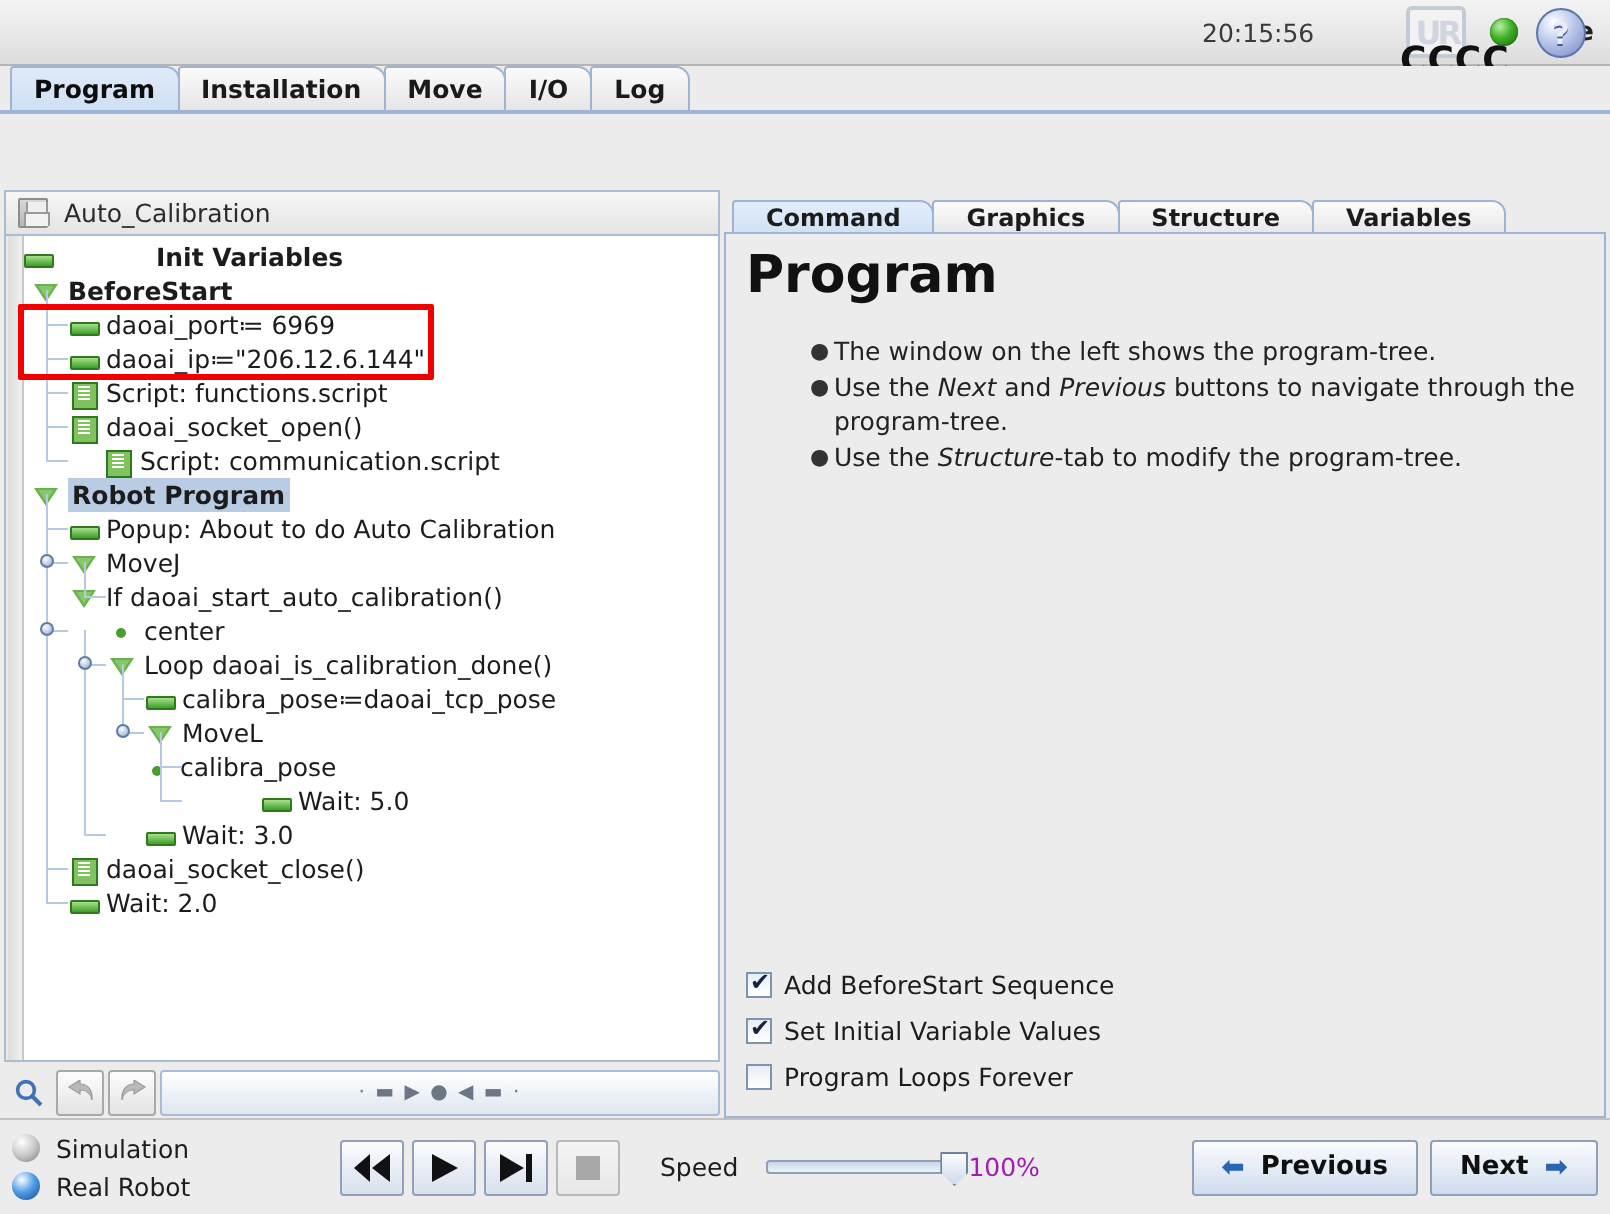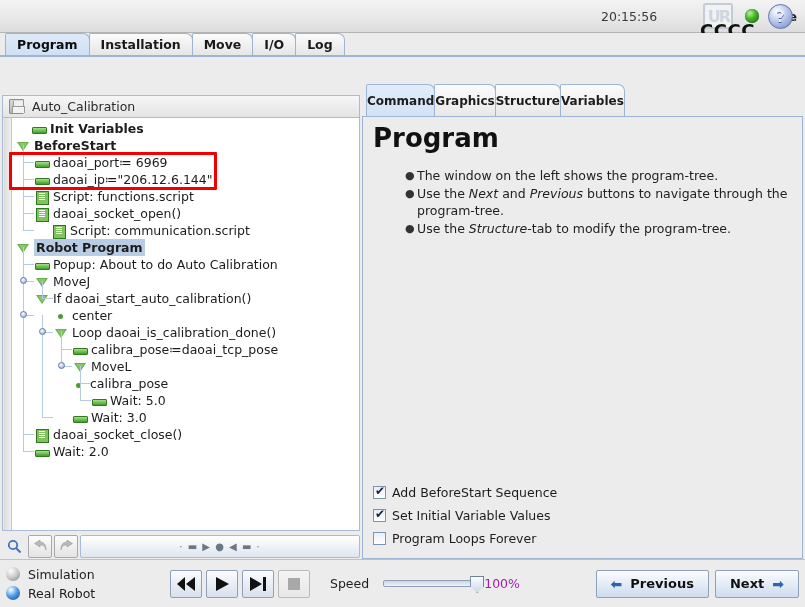--- a/index.html
+++ b/index.html
@@ -267,21 +267,21 @@
     flex: 1;
     display: flex; flex-direction: column;
     min-height: 0;
   }
   .subtabbar {
     height: 21px;
     display: flex; align-items: flex-end;
     padding-left: 4px;
   }
   .subtab {
-    height: 32px; padding: 0 0;
+    height: 16px; padding: 0 16px;
     display:flex; align-items:center;
     font-size: 12px; font-weight: bold; color: #1c1c1c;
     background: linear-gradient(to bottom,#fbfbfb,#e8e8e8);
     border: 1px solid #9db4d4; border-bottom: none;
     border-radius: 2px 7px 0 0;
     margin-right: -1px;
   }
   .subtab.active { background: linear-gradient(to bottom,#e2edfa,#d2e2f5); }
 
   .cmd-panel {
@@ -410,21 +410,21 @@
       <div class="prog-header">
         <div class="save-icon"></div>
         <div class="prog-name">Auto_Calibration</div>
       </div>
 
       <div class="tree-wrap">
         <div class="tree-scroll-track">
           <div class="tree-scroll-thumb"></div>
         </div>
         <div class="tree" id="tree">
-            <div class="row bold" style="padding-left: 20px;">
+            <div class="row bold" style="padding-left: 0; gap: 48px;">
               <span class="ico ico-bar"></span>
               <span class="lbl">Init Variables</span>
             </div>
             <div class="row bold" style="padding-left: 4px;">
               <span class="ico ico-tri"></span>
               <span class="lbl">BeforeStart</span>
             </div>
             <div class="row" style="padding-left: 23px;">
               <span class="ico ico-bar"></span>
               <span class="lbl">daoai_port≔ 6969</span>
@@ -474,21 +474,21 @@
               <span class="lbl">calibra_pose≔daoai_tcp_pose</span>
             </div>
             <div class="row" style="padding-left: 61px;">
               <span class="ico ico-tri"></span>
               <span class="lbl">MoveL</span>
             </div>
             <div class="row" style="padding-left: 60px; align-items: flex-end;">
               <span class="ico ico-dot"></span>
               <span class="lbl">calibra_pose</span>
             </div>
-            <div class="row" style="padding-left: 80px;">
+            <div class="row" style="padding-left: 119px;">
               <span class="ico ico-bar"></span>
               <span class="lbl">Wait: 5.0</span>
             </div>
             <div class="row" style="padding-left: 61px;">
               <span class="ico ico-bar"></span>
               <span class="lbl">Wait: 3.0</span>
             </div>
             <div class="row" style="padding-left: 23px;">
               <span class="ico ico-script"></span>
               <span class="lbl">daoai_socket_close()</span>

